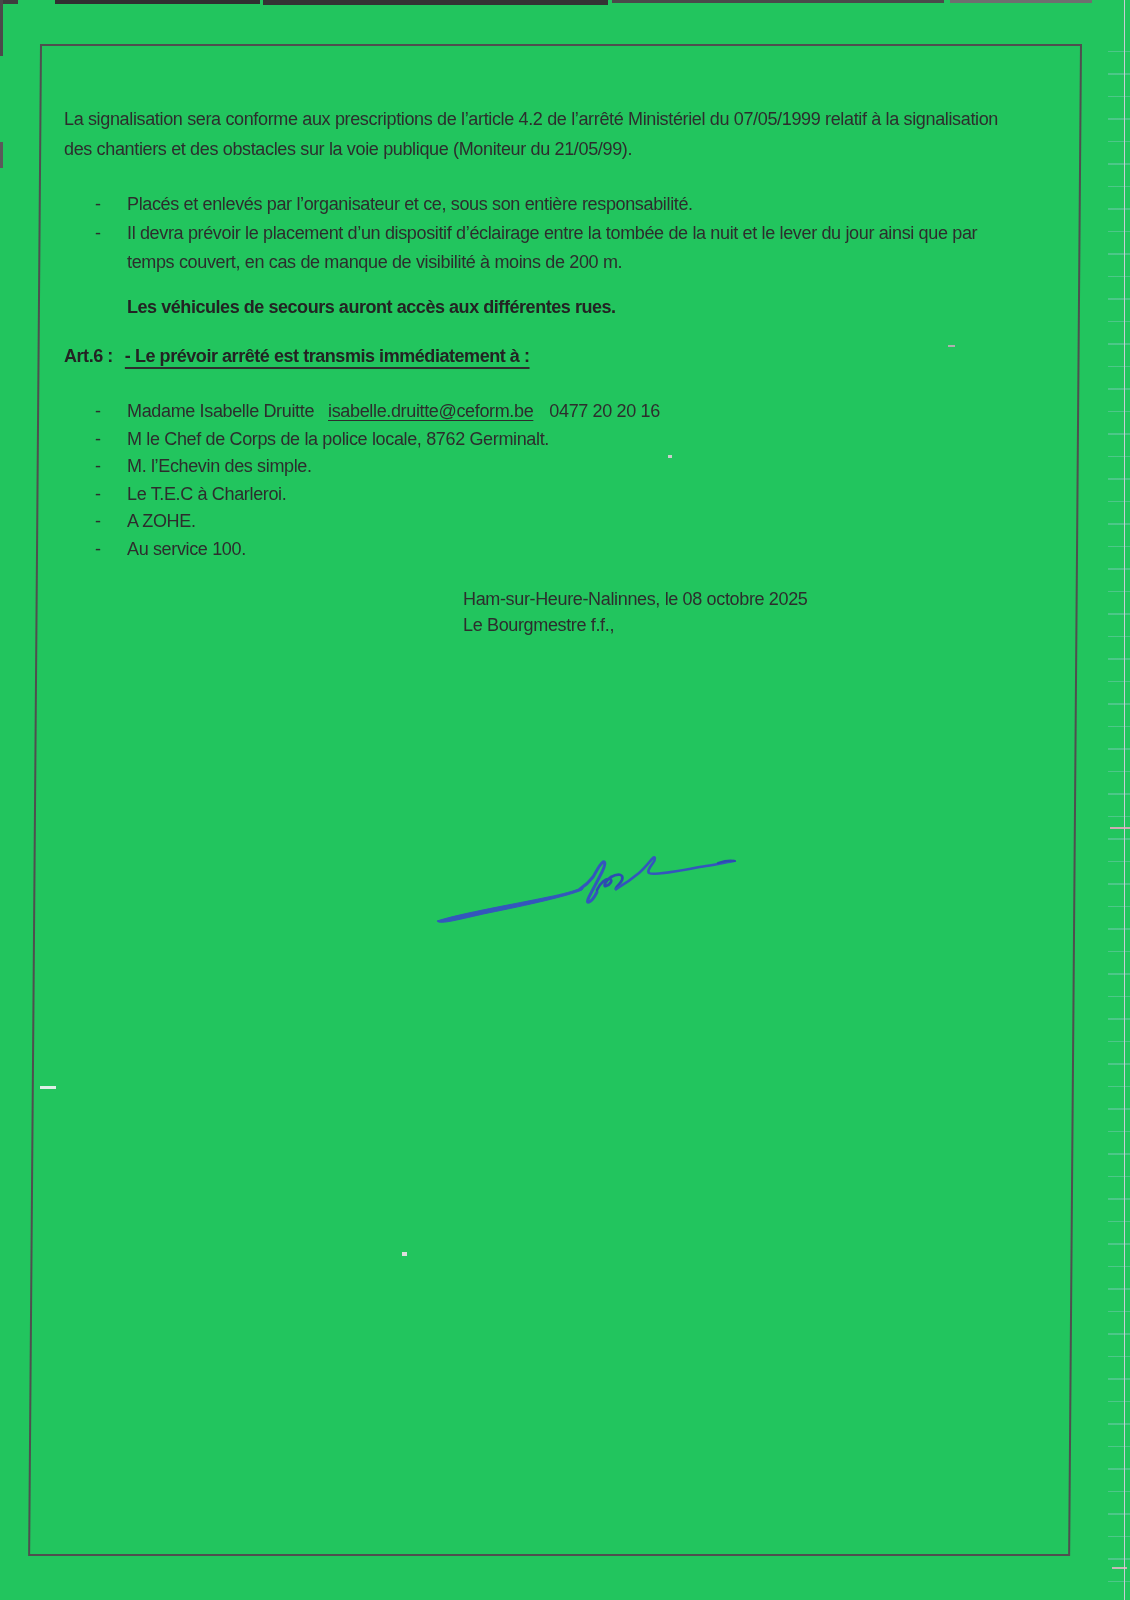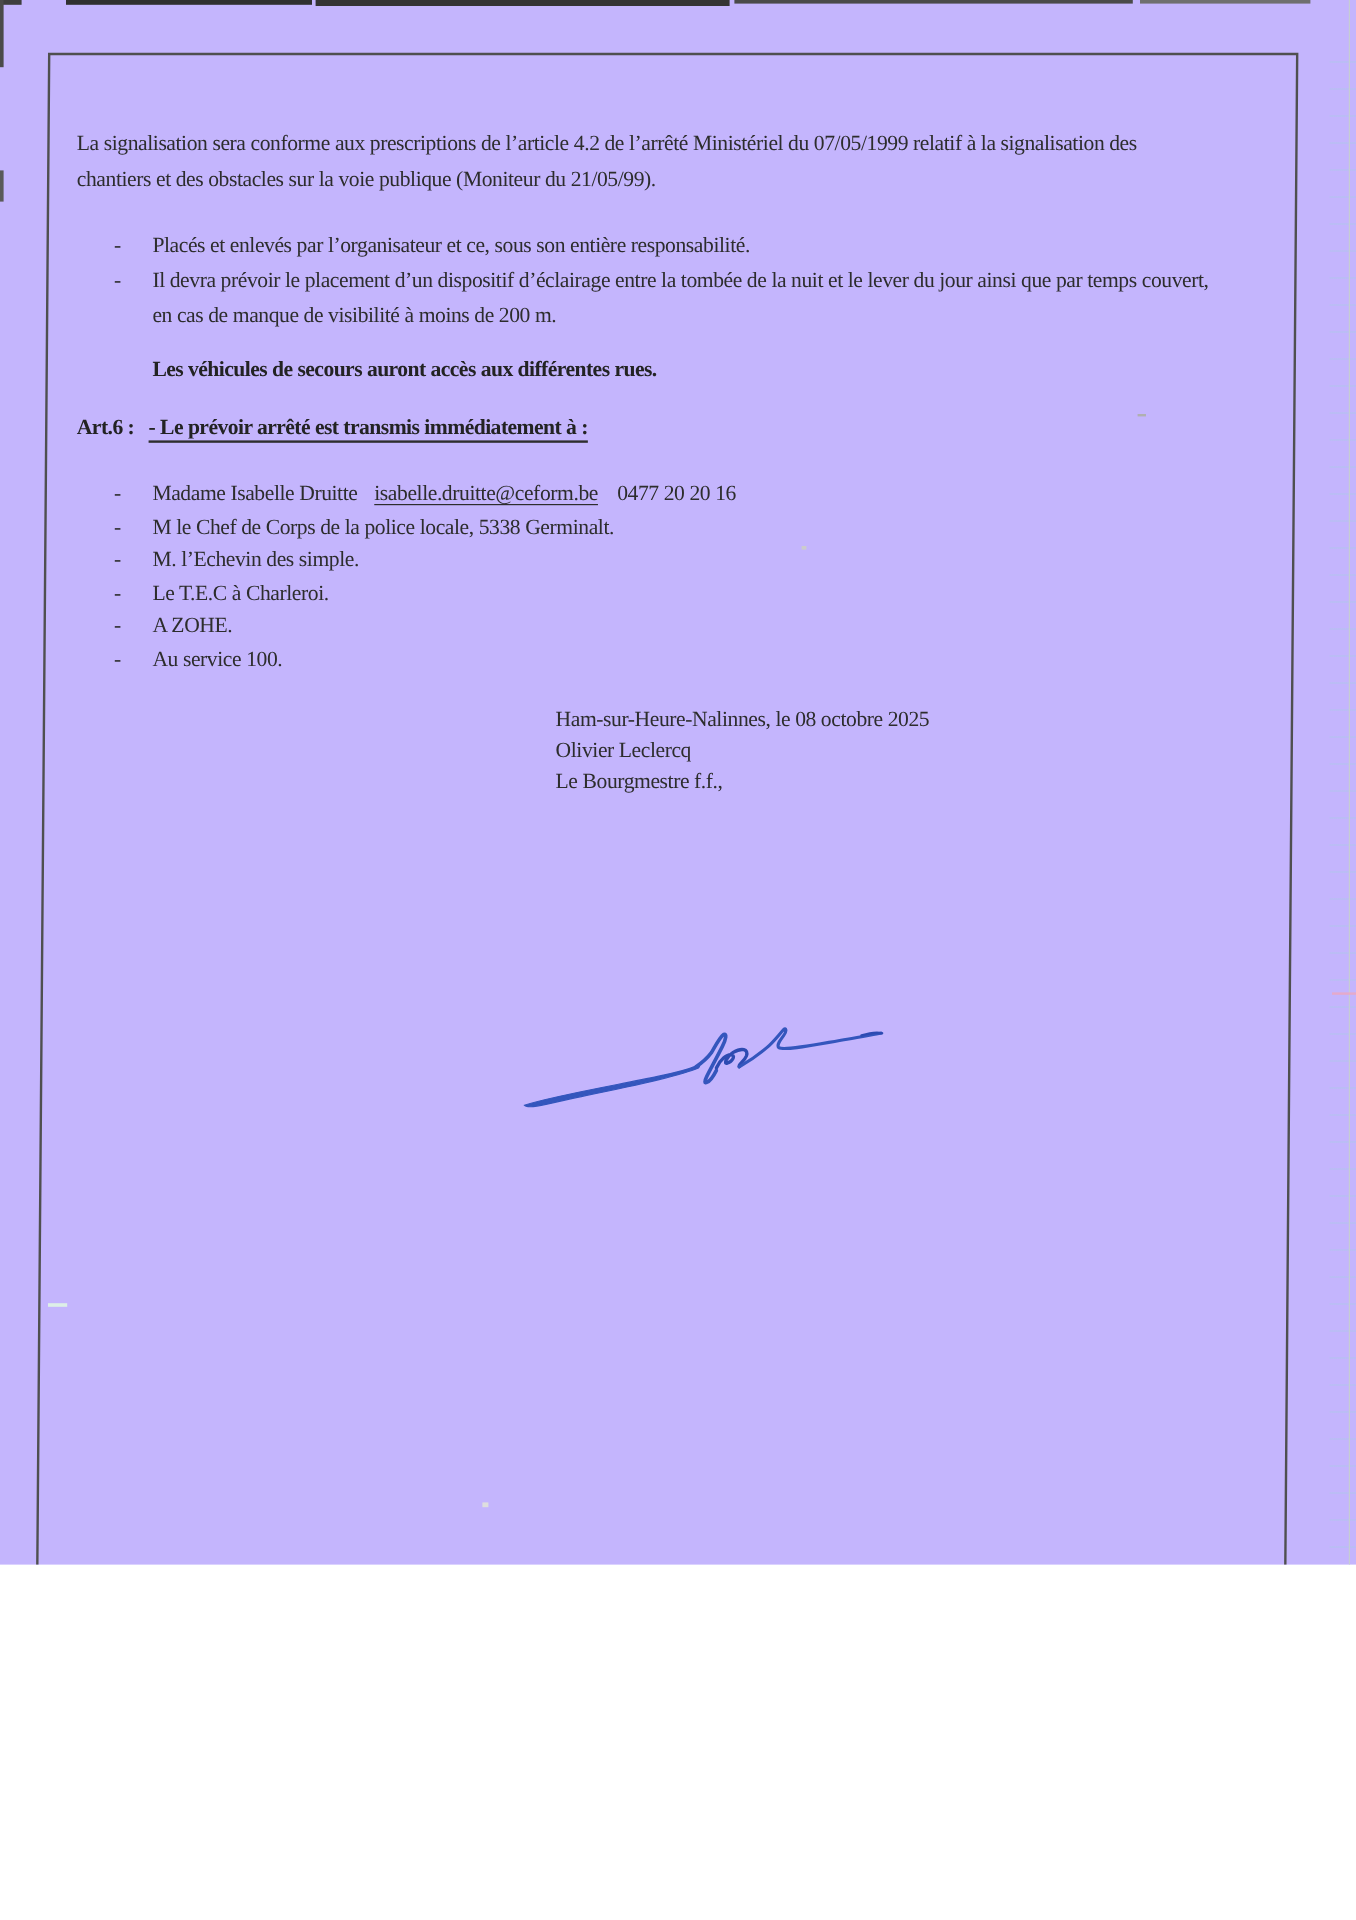--- a/index.html
+++ b/index.html
@@ -1,21 +1,21 @@
 <!DOCTYPE html>
 <html><head>
 <meta charset="utf-8">
 <style>
   html,body{margin:0;padding:0;background:#ffffff;}
   .scan-root{
     position:relative;
-    width:1130px;height:1304px;
-    background:#c4b5fd;
+    width:1130px;height:1600px;
+    background:#22c55e;
     overflow:hidden;
-    font-family:Liberation Serif, serif;
+    font-family:Liberation Sans, sans-serif;
     color:#2d2d2d;
   }
   
   .frame{
     position:absolute;left:40px;top:44px;
     width:1042px;height:1512px;
     border:2px solid #4f4f4f;
     box-sizing:border-box;
     transform:skewX(-0.45deg);
     transform-origin:0 0;
@@ -132,21 +132,21 @@
 
     <ul class="rlist">
       <li>
         <span class="b-dash">-</span>
         <div class="b-text">
           <span>Madame Isabelle Druitte</span><span class="email">isabelle.druitte@ceform.be</span><span>0477 20 20 16</span>
         </div>
       </li>
       <li>
         <span class="b-dash">-</span>
-        <div class="b-text">M le Chef de Corps de la police locale, 5338 Germinalt.</div>
+        <div class="b-text">M le Chef de Corps de la police locale, 8762 Germinalt.</div>
       </li>
       <li>
         <span class="b-dash">-</span>
         <div class="b-text">M. l’Echevin des simple.</div>
       </li>
       <li>
         <span class="b-dash">-</span>
         <div class="b-text">Le T.E.C à Charleroi.</div>
       </li>
       <li>
@@ -154,21 +154,20 @@
         <div class="b-text">A ZOHE.</div>
       </li>
       <li>
         <span class="b-dash">-</span>
         <div class="b-text">Au service 100.</div>
       </li>
     </ul>
 
     <div class="sig-block">
       <span class="sig-line">Ham-sur-Heure-Nalinnes, le 08 octobre 2025</span>
-      <span class="sig-line">Olivier Leclercq</span>
       <span class="sig-line">Le Bourgmestre f.f.,</span>
     </div>
   </div>
 
   <svg class="signature-svg" viewBox="0 0 340 95">
     <path d="M17,86 C42,78 95,69 128,62 C143,59 154,56 161,53 C163,52 164,53 162,55 C148,61 108,70 68,78 C40,84 20,90 17,86 Z" fill="#3456bd" stroke="#3456bd" stroke-width="1"></path>
     <path d="M160,54 C166,50 170,46 173,42 C177,35 180,29 183,27 C186,26 185,31 182,37 C178,45 172,56 169,62 C167,66 167,68 169,67 C172,66 175,61 177,57" fill="none" stroke="#3456bd" stroke-width="3" stroke-linecap="round" stroke-linejoin="round"></path>
     <path d="M177,55 C180,48 186,43 190,44 C193,45 190,50 186,51 C183,52 185,46 191,42 C198,38 204,39 202,45 C200,50 195,52 196,54" fill="none" stroke="#2d4bb2" stroke-width="2.8" stroke-linecap="round" stroke-linejoin="round"></path>
     <path d="M196,54 C203,50 212,44 219,38 C225,33 230,26 233,23 C235,21 236,24 233,28 C230,32 227,36 229,38 C234,41 262,35 286,31 C298,29 308,27 314,26" fill="none" stroke="#3456bd" stroke-width="2.6" stroke-linecap="round" stroke-linejoin="round"></path>
     <path d="M298,28 C304,26 310,25 315,26" fill="none" stroke="#2d4bb2" stroke-width="2.2" stroke-linecap="round"></path>

